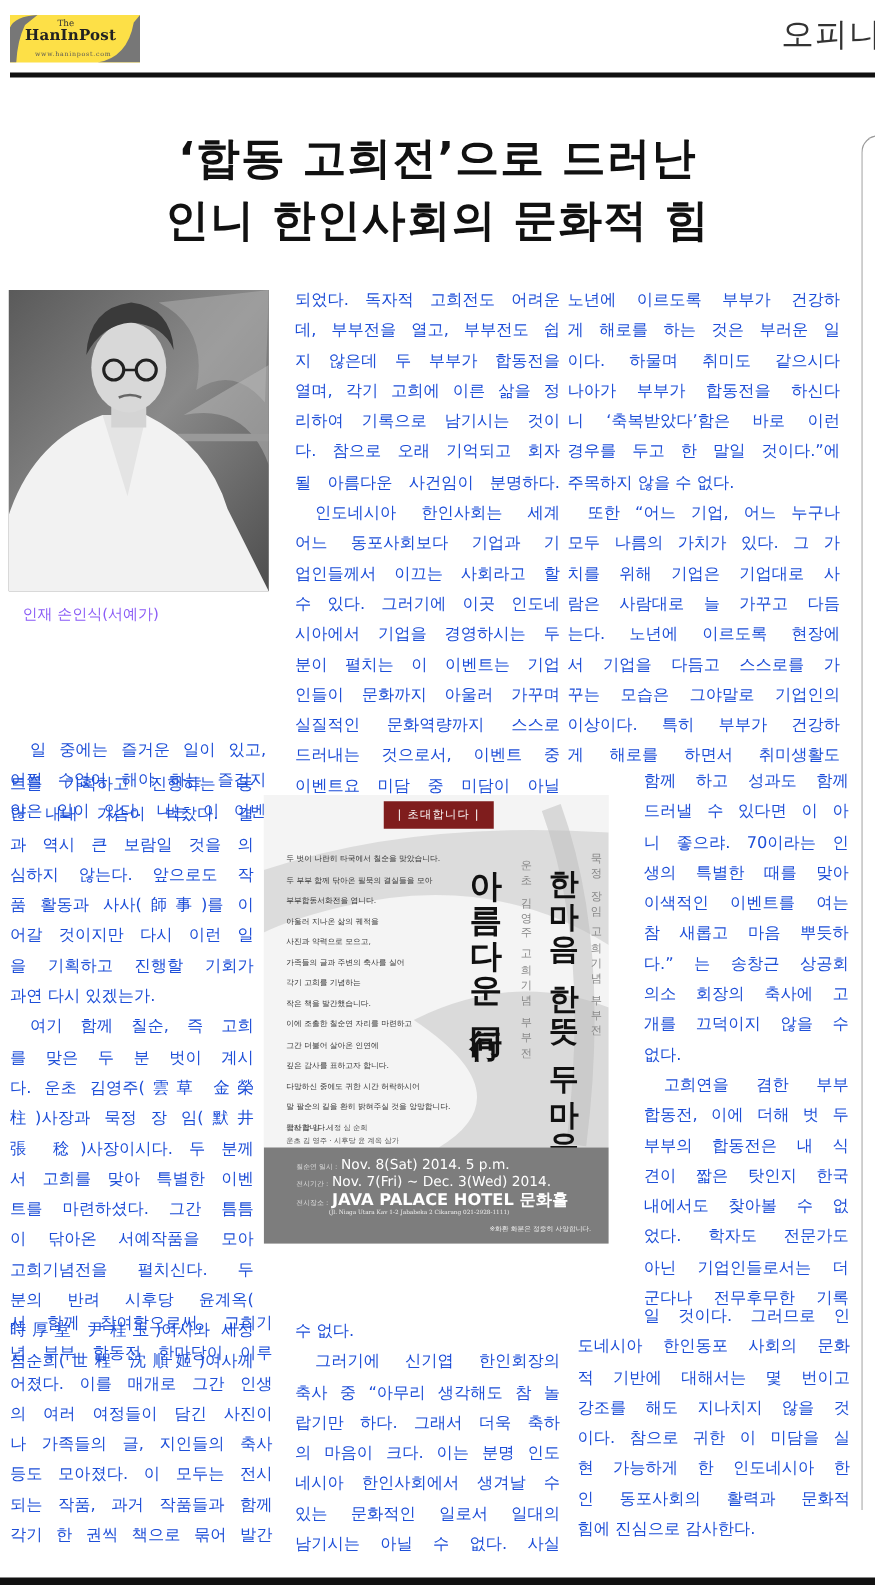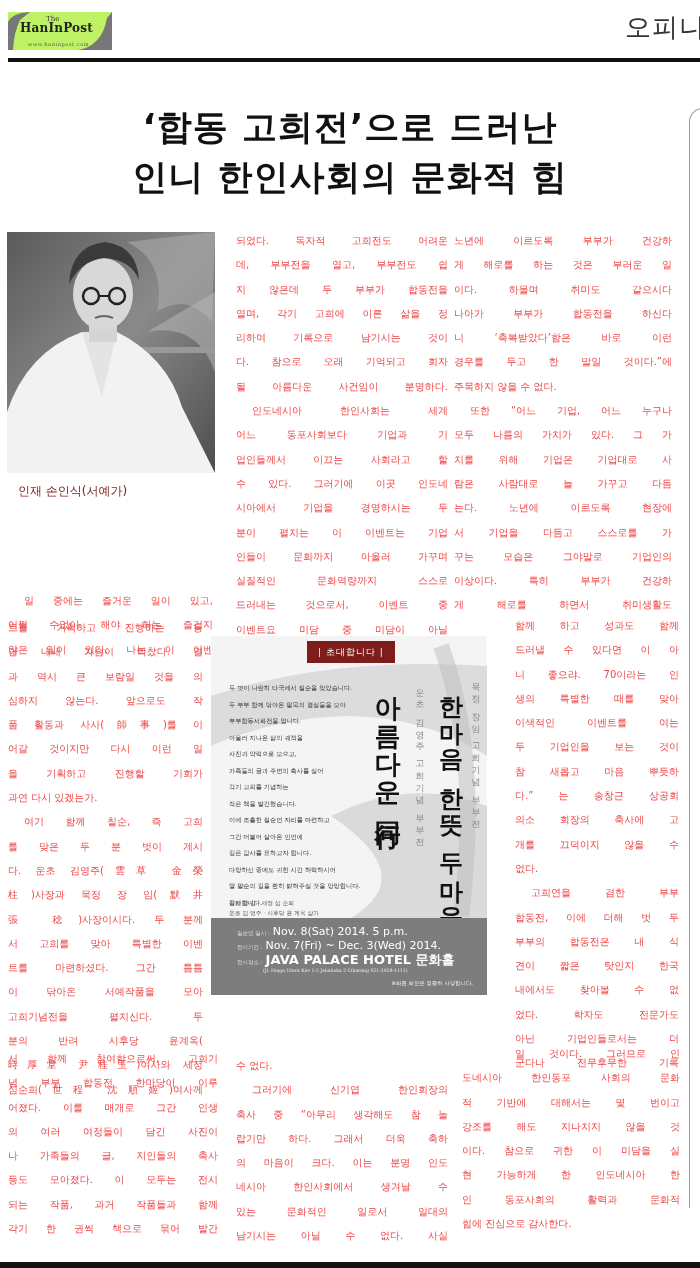--- a/index.html
+++ b/index.html
@@ -1,39 +1,39 @@
 <!DOCTYPE html>
 <html><head>
 <meta charset="utf-8">
 <style>
   * { margin:0; padding:0; box-sizing:border-box; }
   html, body { width:700px; height:1268px; background:#fff; overflow:hidden; }
   body { position:relative; font-family:"DejaVu Sans", sans-serif; color:#222; }
 
   
-  .logo { position:absolute; left:8px; top:12px; width:104px; height:38px; background:#bef264; }
+  .logo { position:absolute; left:8px; top:12px; width:104px; height:38px; background:#fde047; }
   .logo .swoosh { position:absolute; left:0; top:0; width:104px; height:38px; }
   .logo .the { position:absolute; left:38px; top:3px; font-family:"DejaVu Serif", serif; font-size:7px; color:#333; }
   .logo .name { position:absolute; left:12px; top:9px; font-family:"DejaVu Serif", serif; font-weight:bold; font-size:12px; color:#222; letter-spacing:0.2px; }
   .section-label { position:absolute; right:-6px; top:10px; font-size:26px; color:#333; letter-spacing:1px; }
   .header-rule { position:absolute; left:8px; top:58px; width:692px; height:4px; background:#111; }
 
   
   .edge-frame { position:absolute; left:689px; top:108px; width:30px; height:1100px; border-left:1px solid #999; border-top:1px solid #999; border-top-left-radius:14px; }
 
   
   .headline { position:absolute; left:0; top:102px; width:700px; text-align:center; font-weight:bold; font-size:35px; line-height:50px; color:#111; letter-spacing:1px; }
 
   
   .photo { position:absolute; left:7px; top:232px; width:208px; height:241px; overflow:hidden; background:#6d6d6d; }
   .photo svg { width:100%; height:100%; display:block; }
-  .caption { position:absolute; left:18px; top:483px; font-size:12px; color:#7f1d1d; }
-
-  
-  .col { position:absolute; font-size:10px; line-height:24.3px; color:#ef4444; text-align:justify; }
+  .caption { position:absolute; left:18px; top:483px; font-size:12px; color:#8b5cf6; }
+
+  
+  .col { position:absolute; font-size:13px; line-height:24.3px; color:#1d4ed8; text-align:justify; }
   .col .line { display:block; white-space:nowrap; text-align:justify; text-align-last:justify; }
   .col .line.last { text-align-last:left; }
   .col .indent { padding-left:16px; }
 
   #col1a { left:8px; top:542px; width:205px;margin-top:47px; }
   #col1b { left:8px; top:616px; width:195px; }
   #col1c { left:8px; top:1047px; width:210px; }
   #col2a { left:236px; top:229px; width:212px; }
   #col2b { left:236px; top:1054px; width:212px; }
   #col3a { left:454px; top:229px; width:218px; }
@@ -241,21 +241,20 @@
   <span class="line">꾸는 모습은 그야말로 기업인의</span>
   <span class="line">이상이다. 특히 부부가 건강하</span>
   <span class="line">게 해로를 하면서 취미생활도</span>
 </div>
 <div class="col" id="col3b">
   <span class="line">함께 하고 성과도 함께</span>
   <span class="line">드러낼 수 있다면 이 아</span>
   <span class="line">니 좋으랴. 70이라는 인</span>
   <span class="line">생의 특별한 때를 맞아</span>
   <span class="line">이색적인 이벤트를 여는</span>
-  <span class="line">두 기업인을 보는 것이</span>
   <span class="line">참 새롭고 마음 뿌듯하</span>
   <span class="line">다.” 는 송창근 상공회</span>
   <span class="line">의소 회장의 축사에 고</span>
   <span class="line">개를 끄덕이지 않을 수</span>
   <span class="line last">없다.</span>
   <span class="line indent">고희연을 겸한 부부</span>
   <span class="line">합동전, 이에 더해 벗 두</span>
   <span class="line">부부의 합동전은 내 식</span>
   <span class="line">견이 짧은 탓인지 한국</span>
   <span class="line">내에서도 찾아볼 수 없</span>

